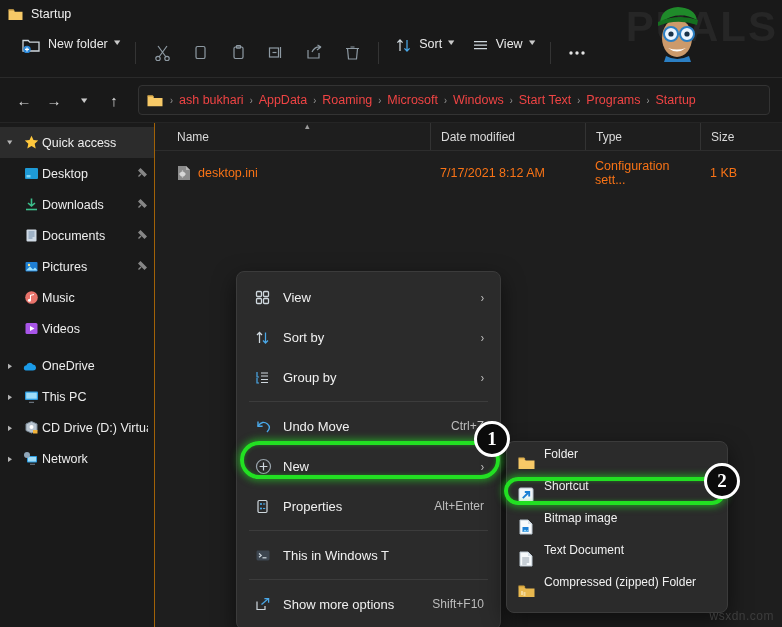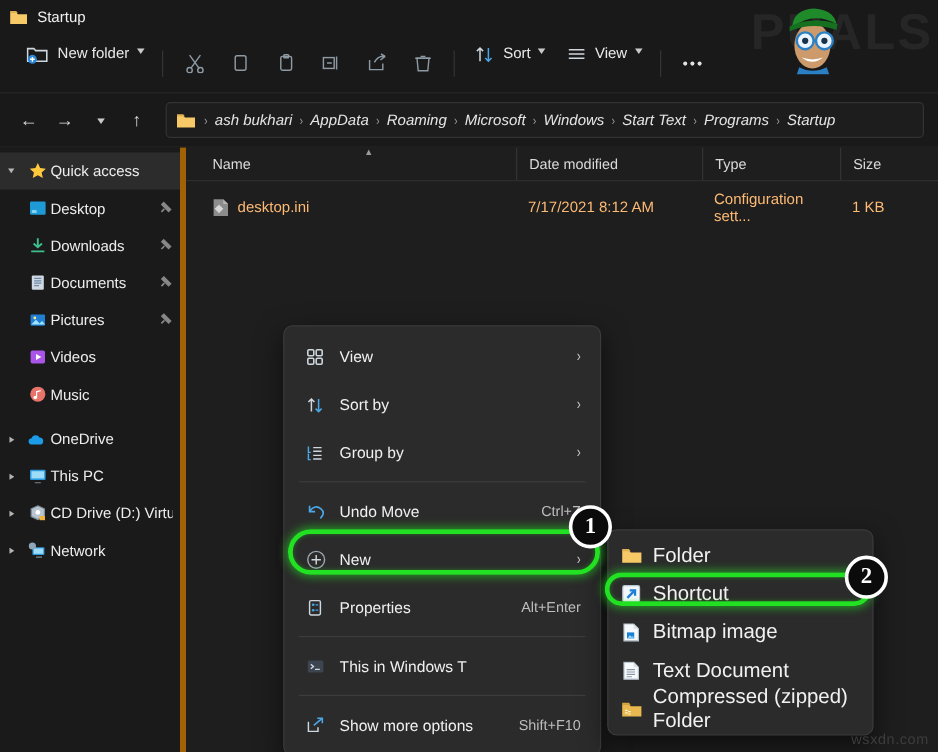--- a/index.html
+++ b/index.html
@@ -135,44 +135,43 @@
     border-radius: 4px;
     background: #1d1d1d;
     display: flex;
     align-items: center;
     padding: 0 8px;
     gap: 4px;
     overflow: hidden;
   }
   .bc-seg {
     font-size: 12.5px;
-    color: #e5e5e5;
+    color: #ef4444;
     white-space: nowrap;
     padding: 1px 2px;
-    font-style: italic;
   }
   .bc-sep {
     font-size: 9px;
     color: #9a9a9a;
     transform: scaleY(1.25);
   }
 
   
   .body {
     display: flex;
     height: 505px;
     border-top: 1px solid #252525;
   }
 
   
   .sidebar {
     width: 155px;
     background: #1a1a1a;
     padding-top: 4px;
-    border-right: 5px solid #a16207;
+    border-right: 1px solid #a16207;
     overflow: hidden;
     flex: none;
   }
   .sb-row {
     height: 31px;
     display: flex;
     align-items: center;
     font-size: 12.5px;
     color: #ededed;
     padding-right: 6px;
@@ -228,21 +227,21 @@
     top: -2px;
     left: 150px;
     font-size: 9px;
     color: #9b9b9b;
   }
   .file-row {
     height: 30px;
     display: flex;
     align-items: center;
     font-size: 12.5px;
-    color: #fdba74;
+    color: #f97316;
     margin-top: 7px;
   }
   .f-name { display: flex; align-items: center; gap: 7px; padding-left: 22px; }
   .f-cell { padding-left: 10px; }
   .f-cell.right { text-align: left; padding-right: 19px; }
 
   
   .ctxmenu {
     position: absolute;
     left: 236px;
@@ -303,23 +302,22 @@
     background: #2b2b2b;
     border: 1px solid #3b3b3b;
     border-radius: 8px;
     padding: 5px 0;
     box-shadow: 0 8px 22px rgba(0,0,0,.55);
     z-index: 22;
   }
   .sub-row {
     height: 32px;
     display: flex;
-    align-items: center;
     padding: 0 10px 0 10px;
-    font-size: 17px;
+    font-size: 12px;
     color: #f1f1f1;
     gap: 9px;
   }
   .sub-ico { width: 18px; flex: none; display: flex; align-items: center; justify-content: center; }
 
   
   .badge {
     position: absolute;
     width: 36px;
     height: 36px;
@@ -556,36 +554,36 @@
         <span class="sb-pin">
           <svg width="11" height="11" viewBox="0 0 11 11">
               <path d="M1.5 9.5 L4 7 M3.5 2 L9 7.5 L7.5 9 L2 3.5z" stroke="#9b9b9b" stroke-width="1.4" fill="#9b9b9b"></path>
             </svg>
         </span>
       </div>
 
       <div class="sb-row child">
         <span class="sb-ico">
           <svg width="15" height="15" viewBox="0 0 15 15">
-              <rect x="1.5" y="2" width="12" height="11" rx="1.5" fill="#a855e8"></rect>
-              <path d="M6 5 l4.5 2.5 L6 10z" fill="#fff"></path>
-            </svg>
-        </span>
-        <span class="sb-label">Videos</span>
-      </div>
-
-      <div class="sb-row child">
-        <span class="sb-ico">
-          <svg width="15" height="15" viewBox="0 0 15 15">
               <circle cx="7.5" cy="7.5" r="6.3" fill="#e8736b"></circle>
               <path d="M6 10 V5 l4 -1 v1 l-3 .8 V10z" fill="#fff"></path>
               <circle cx="5.4" cy="10.2" r="1.5" fill="#fff"></circle>
             </svg>
         </span>
         <span class="sb-label">Music</span>
+      </div>
+
+      <div class="sb-row child">
+        <span class="sb-ico">
+          <svg width="15" height="15" viewBox="0 0 15 15">
+              <rect x="1.5" y="2" width="12" height="11" rx="1.5" fill="#a855e8"></rect>
+              <path d="M6 5 l4.5 2.5 L6 10z" fill="#fff"></path>
+            </svg>
+        </span>
+        <span class="sb-label">Videos</span>
       </div>
 
       <div class="sb-row" style="margin-top:6px">
         <span class="sb-exp">▸</span>
         <span class="sb-ico">
           <svg width="16" height="12" viewBox="0 0 16 12">
               <path d="M4 10.5 q-3.2 0 -3.2 -2.6 q0 -2.3 2.6 -2.6 q.6 -2.6 3.4 -2.6 q2.3 0 3.1 1.9 q2.8 .1 3.1 2.6 q.2 3.3 -3.1 3.3z" fill="#1b9be8"></path>
             </svg>
         </span>
         <span class="sb-label">OneDrive</span>

